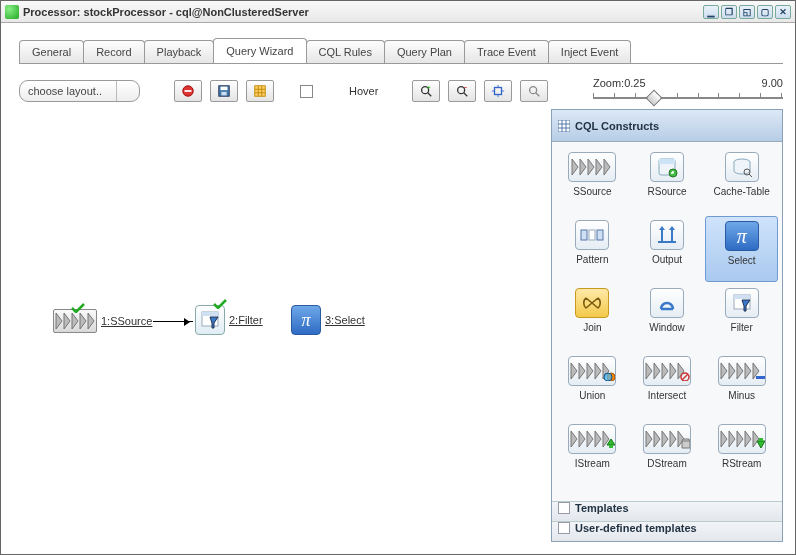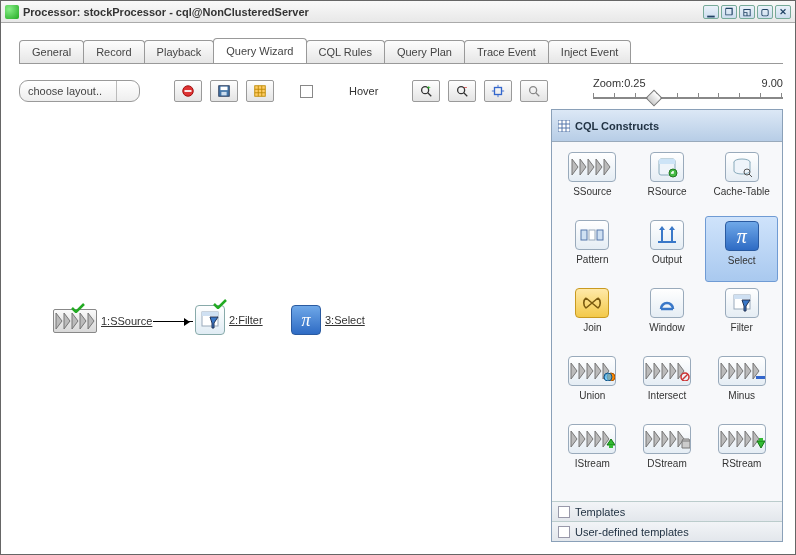--- a/index.html
+++ b/index.html
@@ -44,21 +44,21 @@
   .palette { position:absolute; right:12px; top:108px; width:232px; bottom:12px; border:1px solid #8aa0b8; background:#f7f8fa; display:flex; flex-direction:column; }
   .phdr { height:32px; background:linear-gradient(to bottom,#dce8f6,#b7cde6); border-bottom:1px solid #9ab; display:flex; align-items:center; padding:0 6px; font-size:11px; font-weight:bold; color:#234; }
   .phdr .picon { width:12px; height:12px; margin-right:5px; }
   .pgrid { display:grid; grid-template-columns: repeat(3, 1fr); padding:6px 4px 2px 4px; gap:2px 2px; }
   .pcell { display:flex; flex-direction:column; align-items:center; justify-content:flex-start; height:66px; border-radius:3px; cursor:pointer; }
   .pcell.selected { background:linear-gradient(to bottom,#cfe3fb,#a9c9ef); border:1px solid #6f9bd4; }
   .pcell .pi-box { width:34px; height:30px; margin-top:4px; border:1px solid #9ab; border-radius:4px; background:linear-gradient(to bottom,#fff,#e5edf4); display:flex; align-items:center; justify-content:center; }
   .pcell .pi-box.chev { width:48px; }
   .pcell .pi-box.blue { background:linear-gradient(to bottom,#6fa8e8,#2e6bc4); border-color:#2a5aa0; }
   .pcell .plbl { font-size:10px; color:#333; margin-top:4px; }
-  .psection { height:20px; background:linear-gradient(to bottom,#f2f4f7,#e3e7ec); border-top:1px solid #bcc; display:flex; align-items:center; padding:0 6px; font-size:11px; color:#234; font-weight:normal; }
+  .psection { height:20px; background:linear-gradient(to bottom,#f2f4f7,#e3e7ec); border-top:1px solid #bcc; display:flex; padding:0 6px; font-size:11px; color:#234; font-weight:bold; }
   .psection .picon { width:12px; height:12px; margin-right:5px; border:1px solid #99a; background:#fff; }
   .spacer-flex { flex:1; }
   
   svg { display:block; }
 </style>
 </head>
 <body>
 
 <div class="titlebar">
   <span class="ticon"></span>

